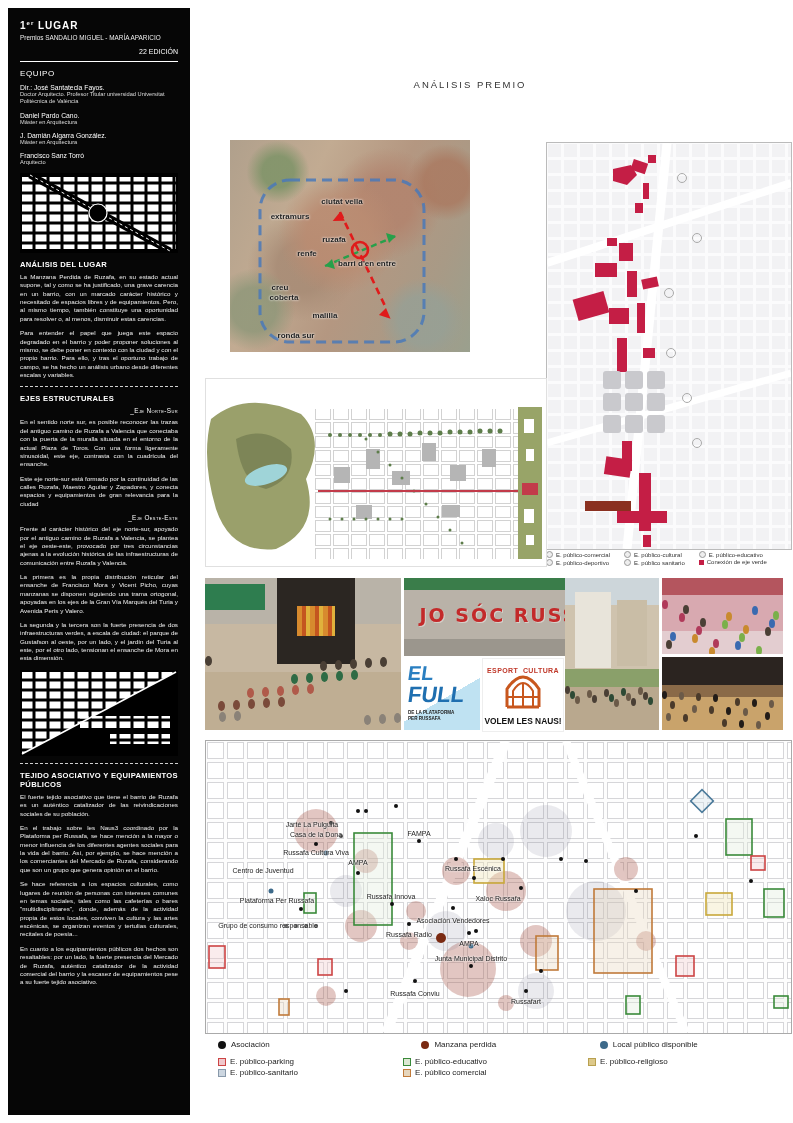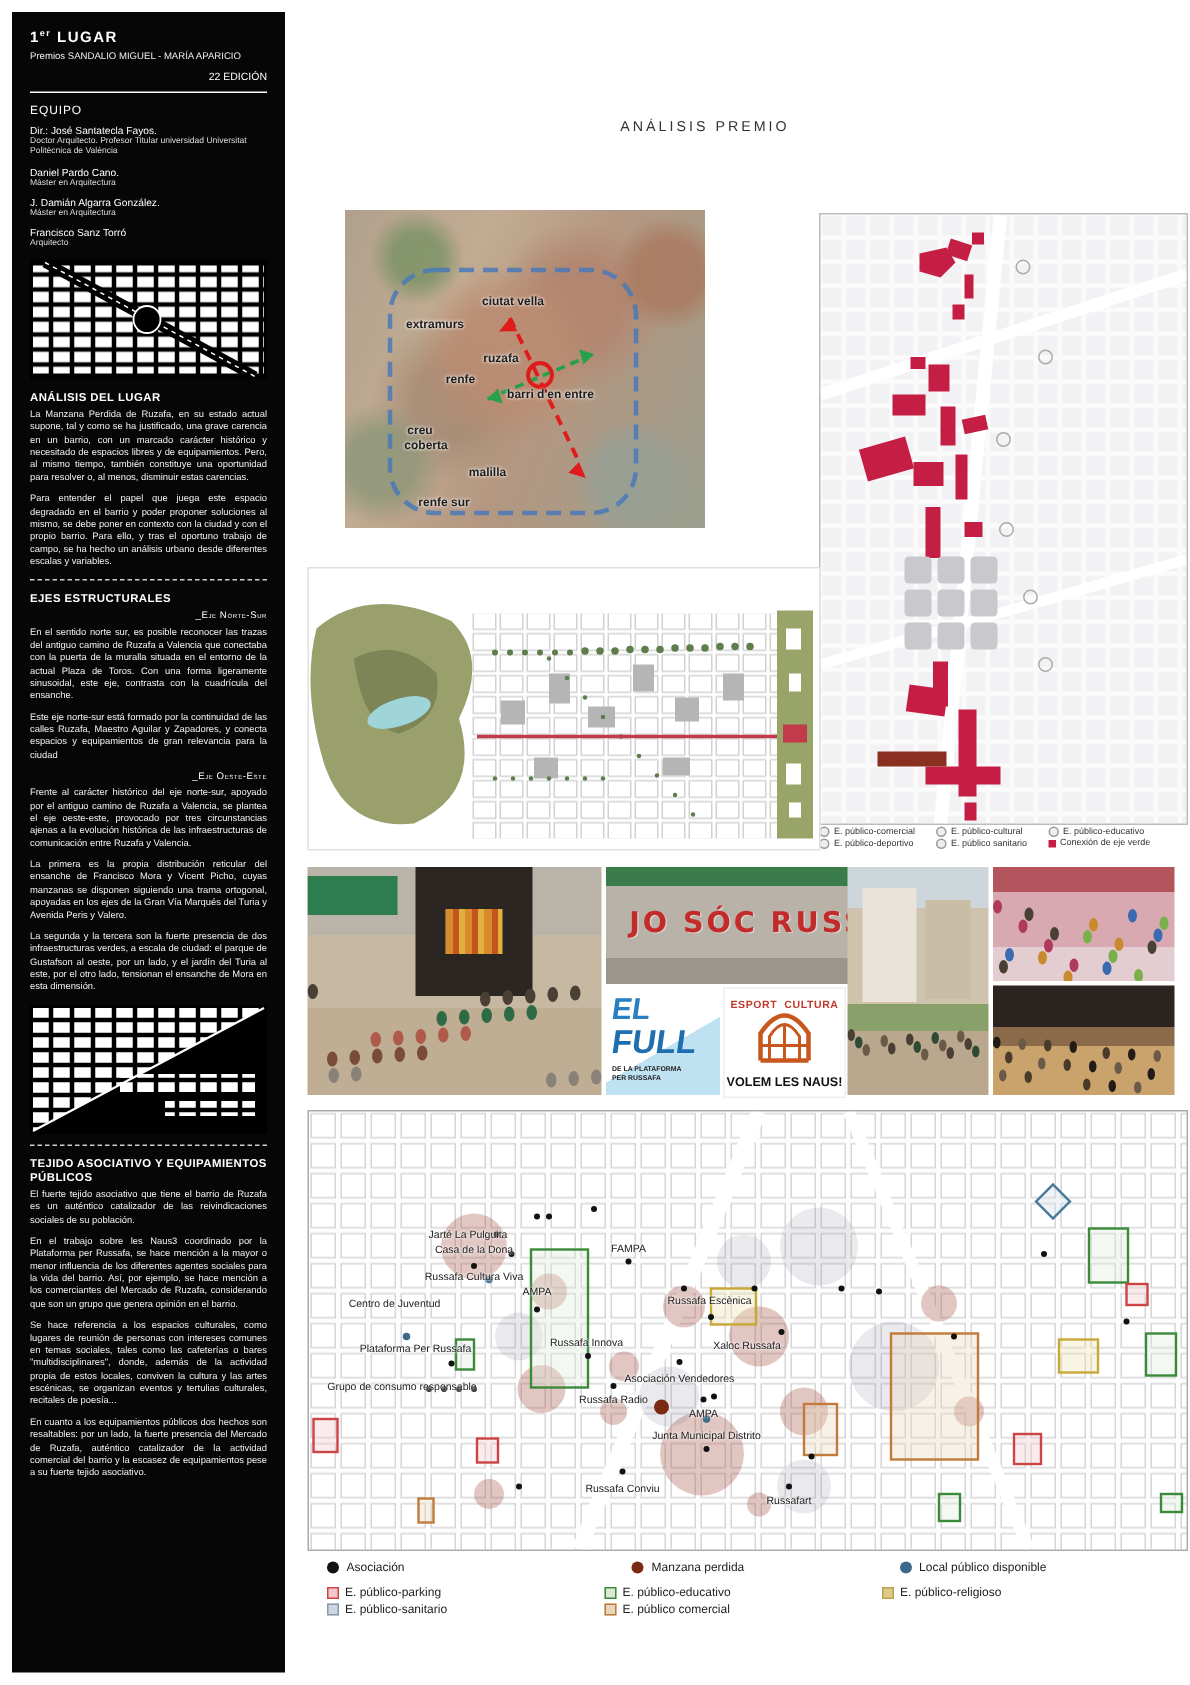--- a/index.html
+++ b/index.html
@@ -188,21 +188,21 @@
   </svg>
   <div id="aerial-labels" class="abs" style="left:0;top:0;width:240px;height:212px">
       <span class="aerial-label" style="left: 112px; top: 48px; margin-top: 13px;">ciutat vella</span>
       <span class="aerial-label" style="left: 60px; top: 76px;">extramurs</span>
       <span class="aerial-label" style="left: 104px; top: 99px;">ruzafa</span>
       <span class="aerial-label" style="left: 77px; top: 113px;">renfe</span>
       <span class="aerial-label" style="left: 137px; top: 123px;">barri d'en entre</span>
       <span class="aerial-label" style="left: 50px; top: 147px;">creu</span>
       <span class="aerial-label" style="left: 54px; top: 157px;">coberta</span>
       <span class="aerial-label" style="left: 95px; top: 175px;">malilla</span>
-      <span class="aerial-label" style="left: 66px; top: 195px;">renfe sur</span>
+      <span class="aerial-label" style="left: 66px; top: 195px;">ronda sur</span>
     </div>
 </div>
 
 <div class="abs redmap">
   <svg width="244" height="406" viewBox="0 0 244 406">
     <defs>
         <pattern id="blocks" width="16" height="16" patternUnits="userSpaceOnUse">
       <rect x="1" y="1" width="13" height="13" fill="#f2f2f4"></rect>
         </pattern>
       </defs>

